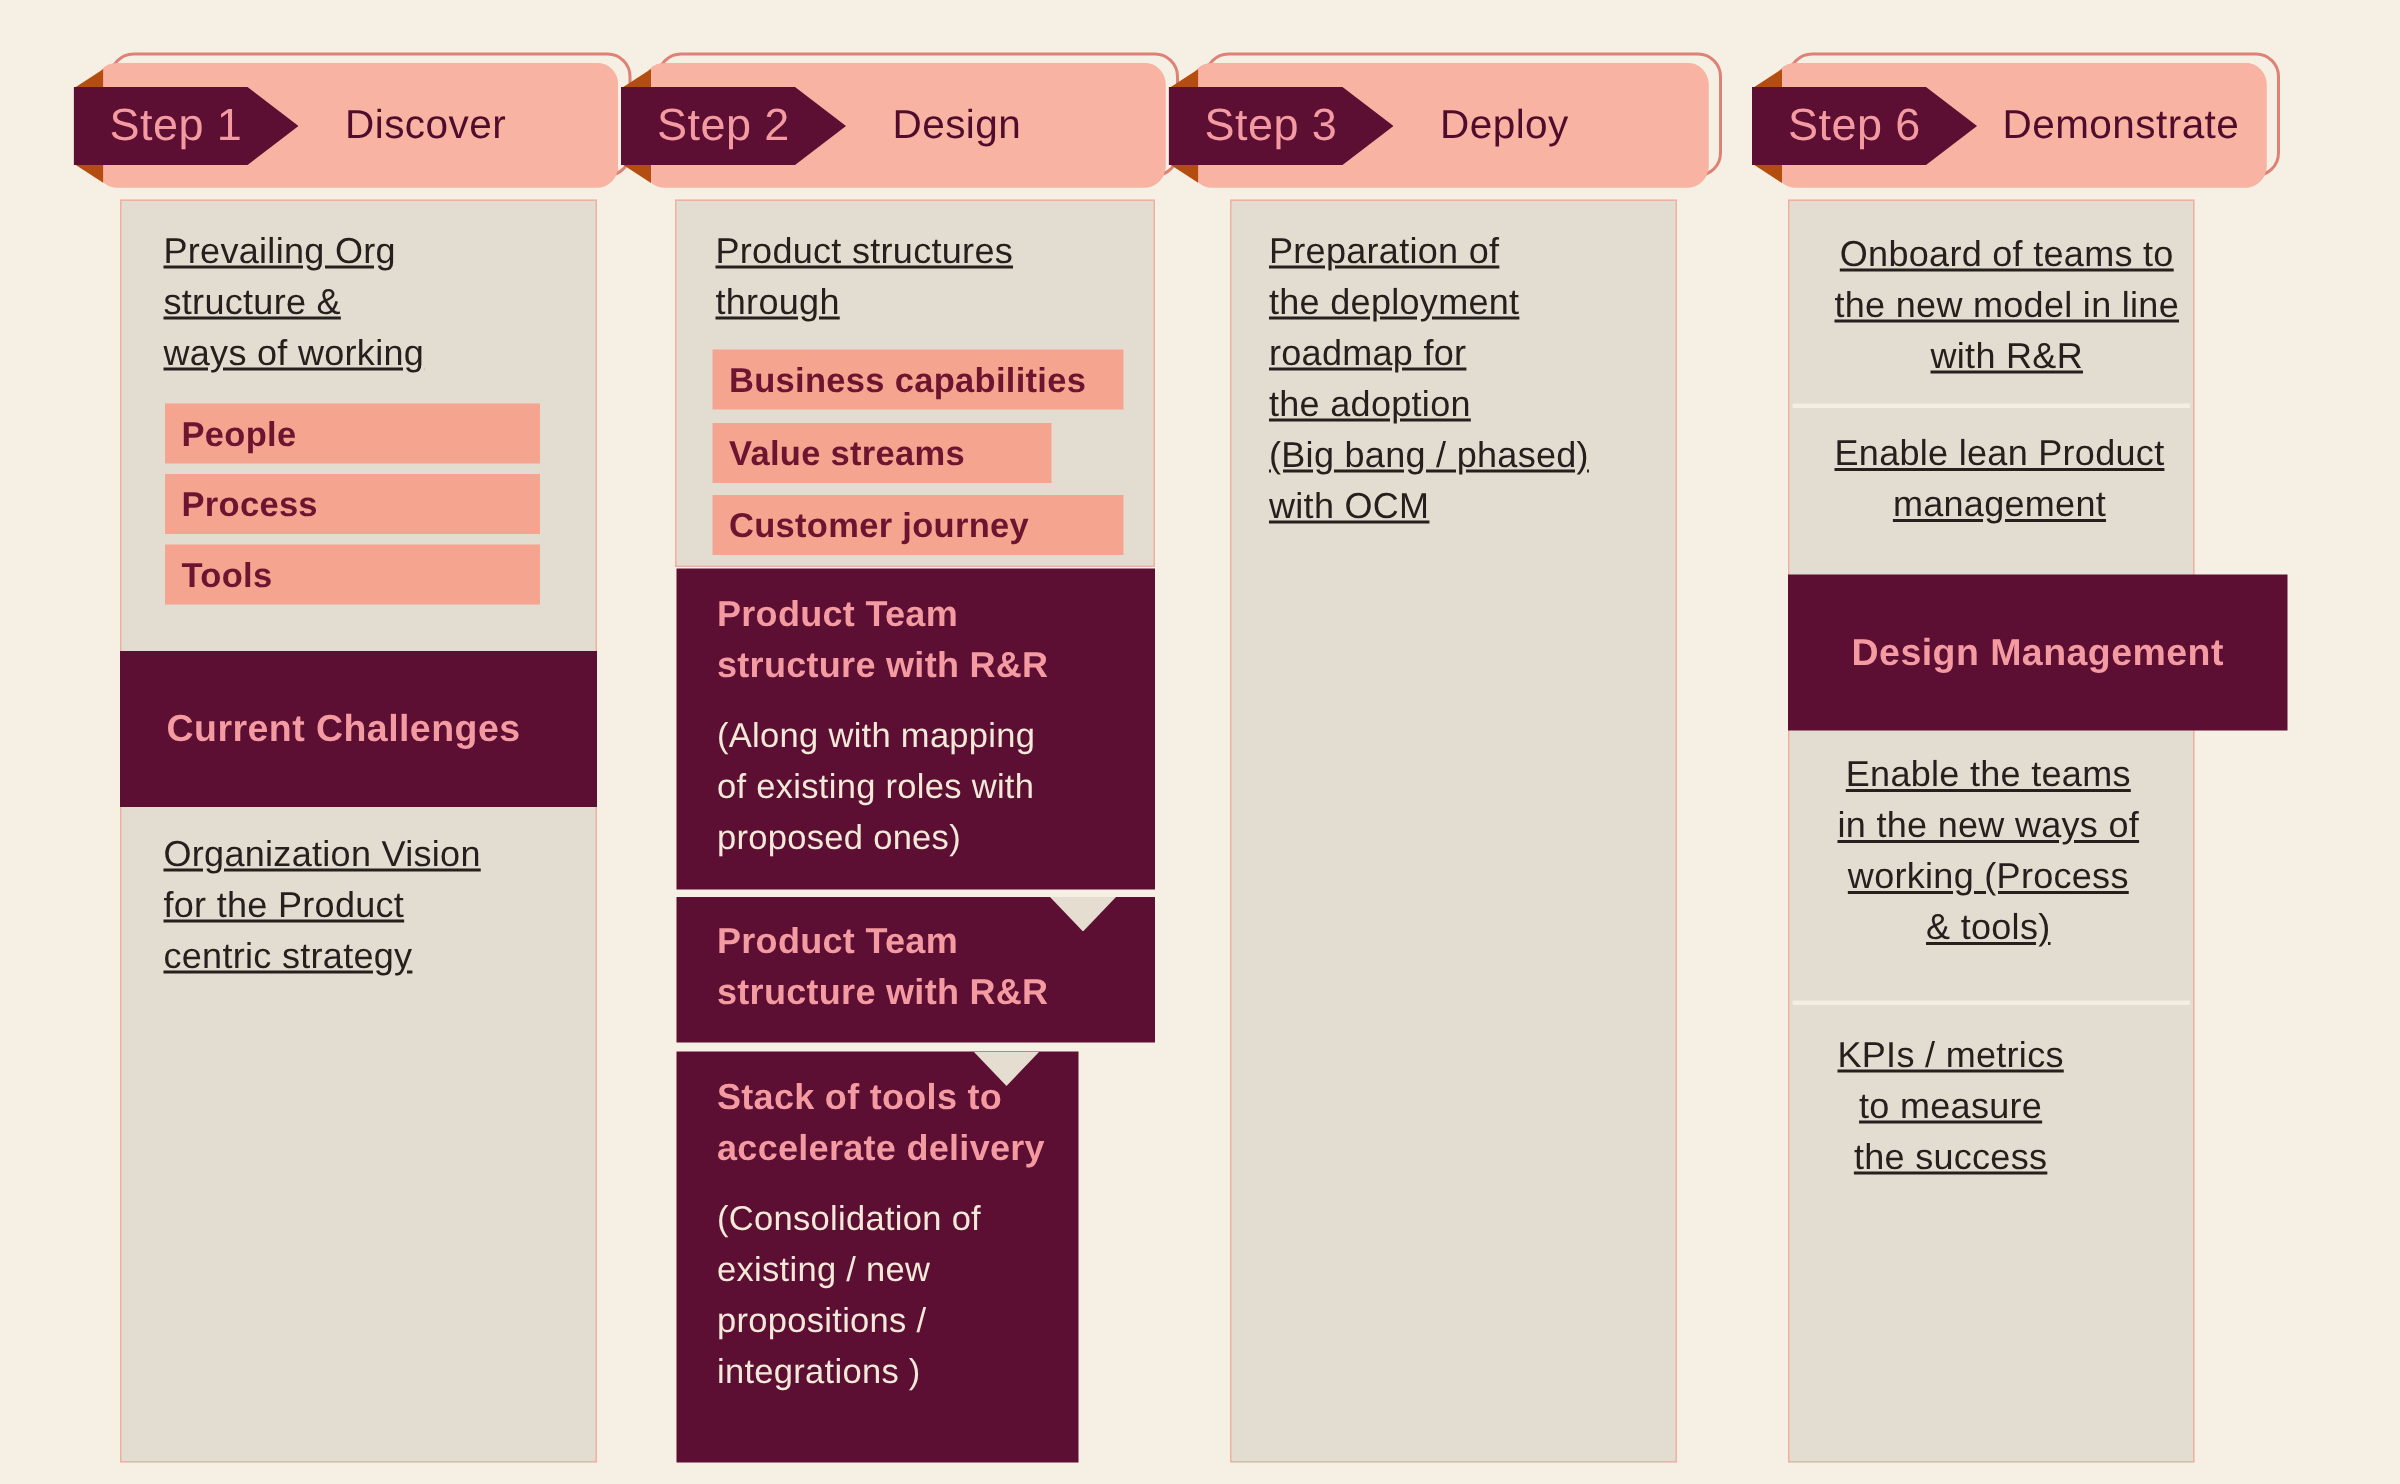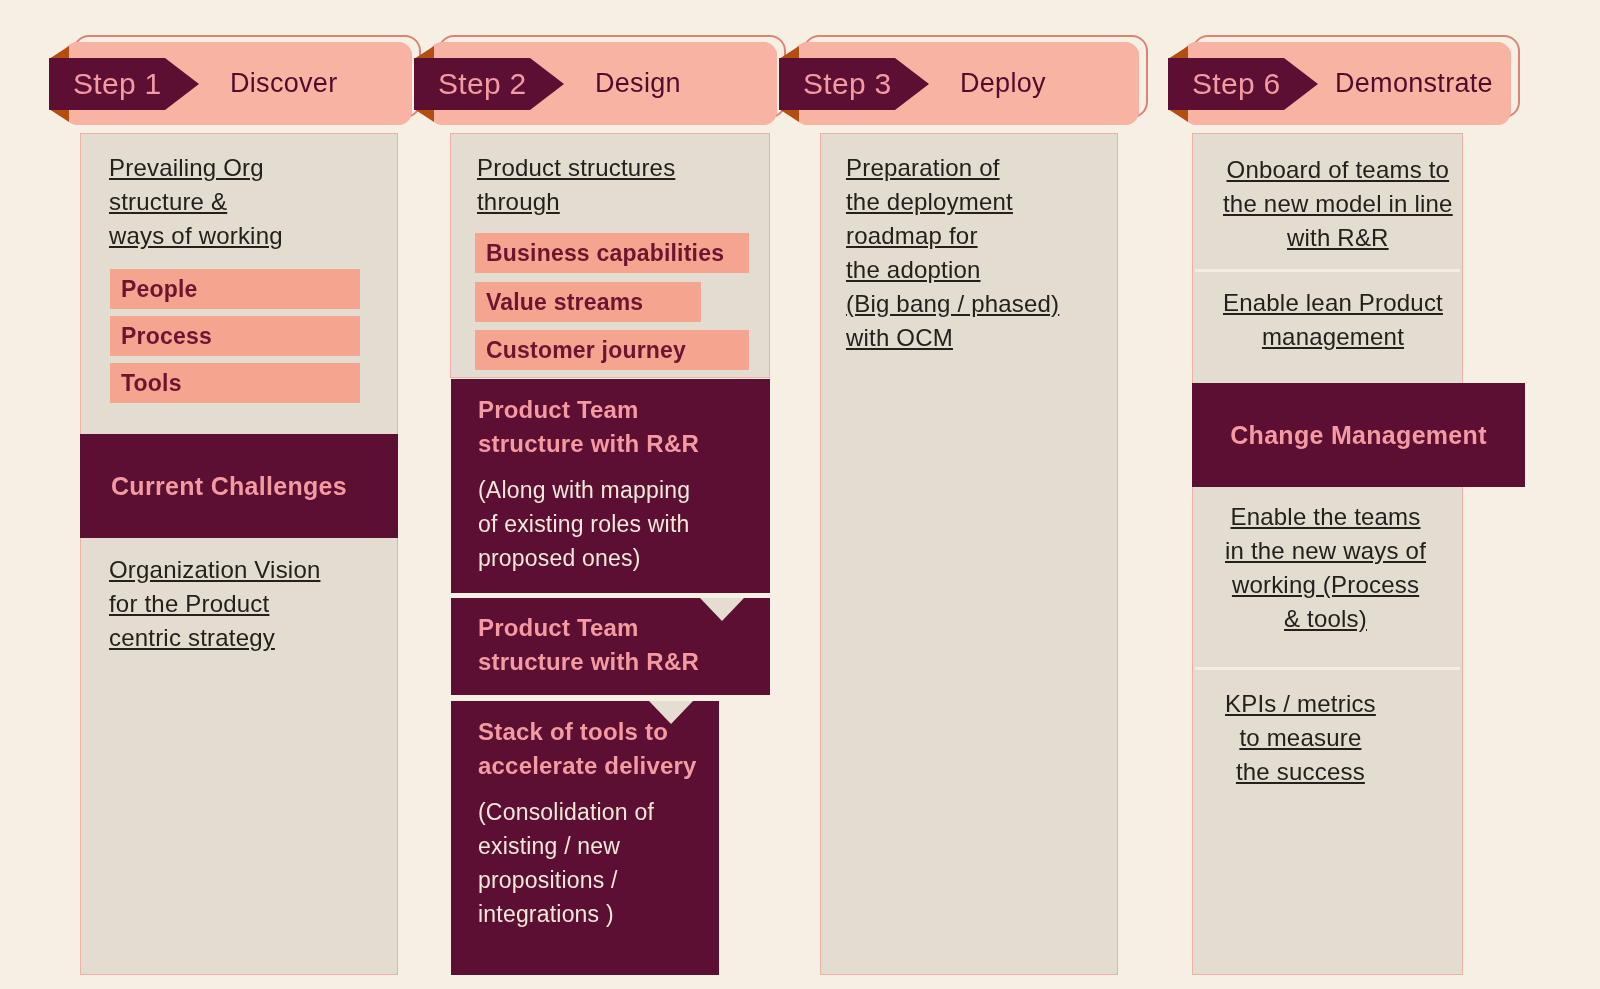--- a/index.html
+++ b/index.html
@@ -155,21 +155,21 @@
   </div>
 
   <div class="panel" style="left:1192px;width:271px;text-align:center;">
     <div class="txt" style="left:30px;top:19px;">Onboard of teams to
 the new model in line
 with R&amp;R</div>
     <div class="divider" style="top:135px;"></div>
     <div class="txt" style="left:30px;top:152px;">Enable lean Product
 management</div>
     <div class="dark" style="left:-1px;top:249px;width:333px;height:104px;">
-      <div class="hl-row" style="height:104px;justify-content:center;">Change Management</div>
+      <div class="hl-row" style="height:104px;justify-content:center;">Design Management</div>
     </div>
     <div class="txt" style="left:32px;top:366px;">Enable the teams
 in the new ways of
 working (Process
 &amp; tools)</div>
     <div class="divider" style="top:533px;"></div>
     <div class="txt" style="left:32px;top:553px;">KPIs / metrics
 to measure
 the success</div>
   </div>

